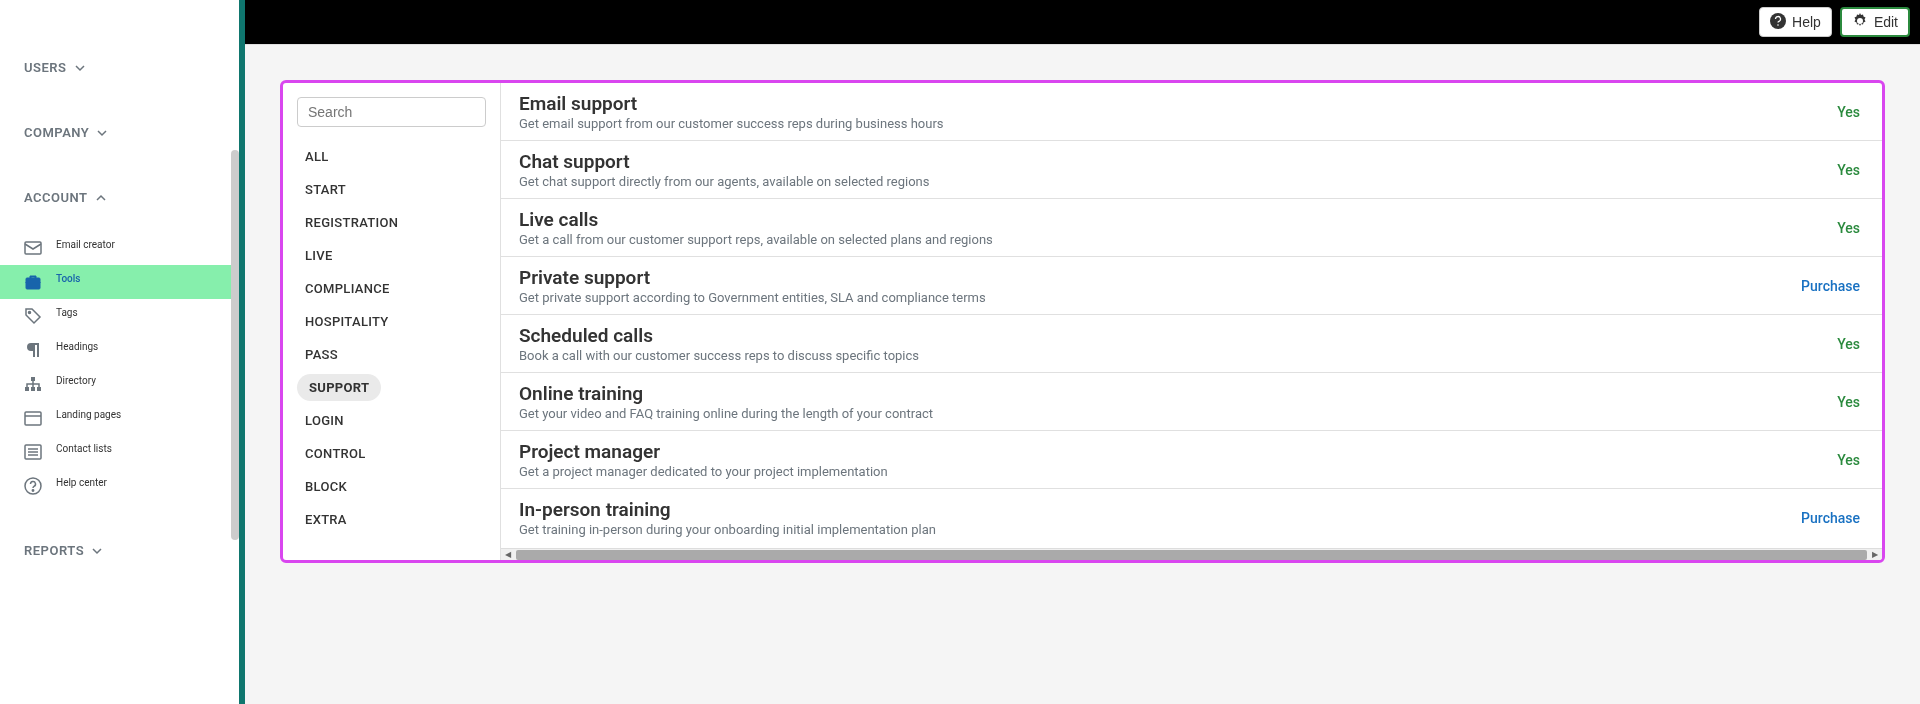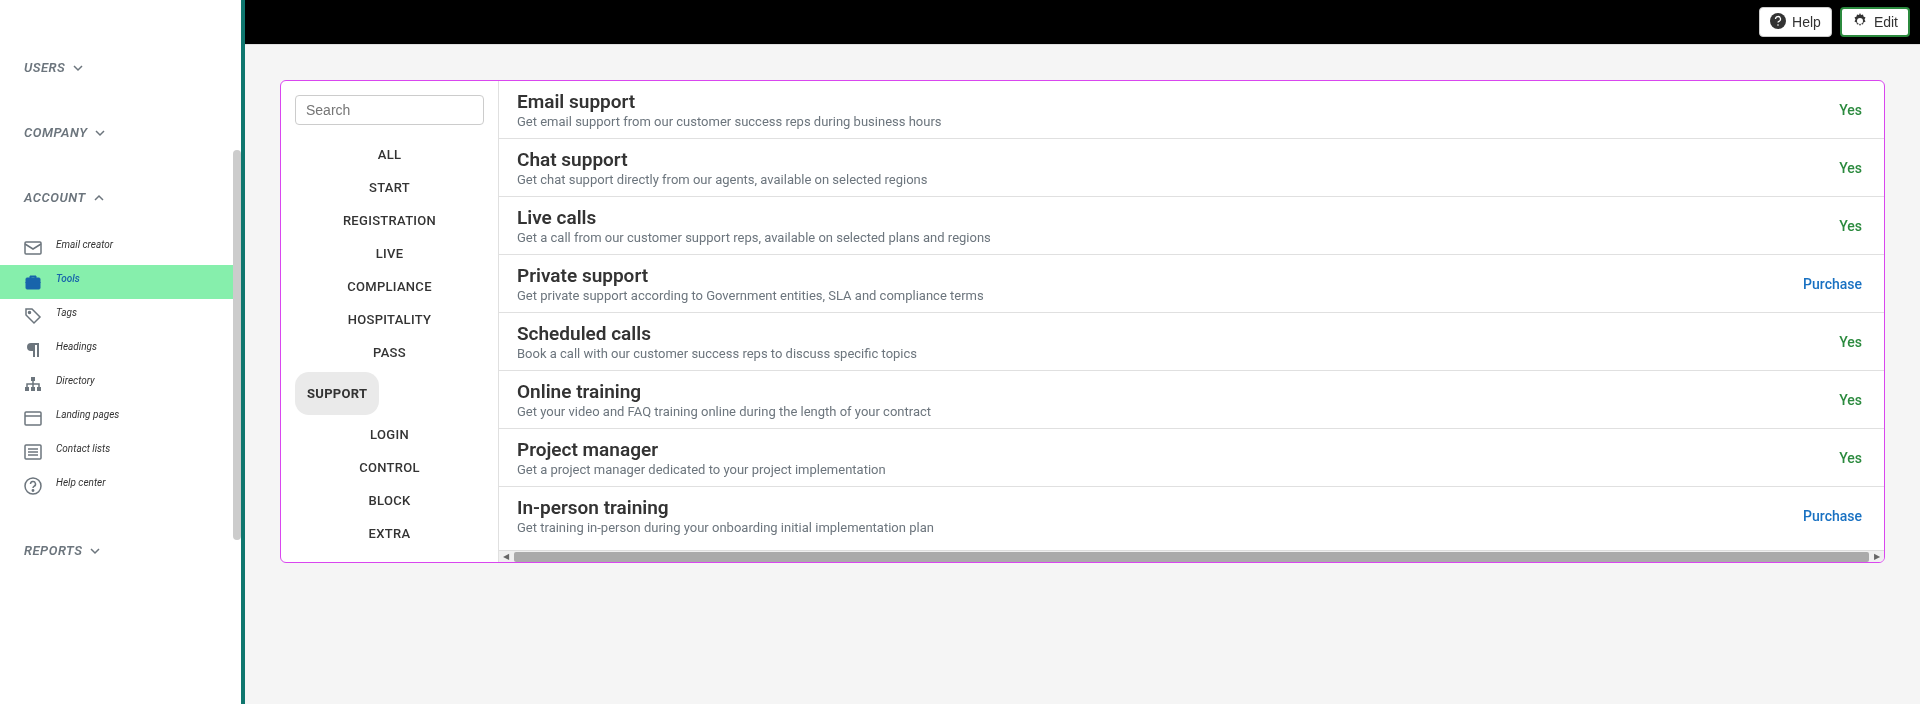--- a/index.html
+++ b/index.html
@@ -11,25 +11,24 @@
       font-family: -apple-system, BlinkMacSystemFont, "Segoe UI", Roboto, "Helvetica Neue", Arial, sans-serif;
       background: #f5f5f5;
       width: 1920px;
       height: 704px;
       overflow: hidden;
       display: flex;
     }
     .sidebar {
       width: 245px;
       background: #fff;
-      border-right: 4px solid #0f766e;
+      border-right: 6px solid #0f766e;
       height: 100%;
       padding-top: 50px;
       position: relative;
-      font-style: italic;
     }
     .sidebar-scroll-indicator {
       position: absolute;
       right: 0;
       top: 150px;
       width: 8px;
       height: 390px;
       background: #ccc;
       border-radius: 4px;
     }
@@ -114,21 +113,21 @@
     }
     .content-wrap {
       flex: 1;
       padding: 35px 35px 0 35px;
       display: flex;
       gap: 0;
     }
     .card {
       background: #fff;
       border-radius: 6px;
-      border: 1px solid #d946ef;
+      border: 3px solid #d946ef;
       display: flex;
       width: 100%;
       height: 483px;
       overflow: hidden;
     }
     .filter-panel {
       width: 218px;
       border-right: 1px solid #e0e0e0;
       padding: 14px;
       display: flex;
@@ -144,27 +143,26 @@
     }
     .filter-item {
       padding: 6px 8px;
       font-size: 13px;
       font-weight: 500;
       color: #333;
       cursor: pointer;
       border-radius: 14px;
       margin-bottom: 6px;
       letter-spacing: 0.3px;
-      text-align: center;
     }
     .filter-item.active {
       background: #eaeaea;
       font-weight: 700;
       display: inline-block;
-      padding: 14px 12px;
+      padding: 6px 12px;
     }
     .feature-panel {
       flex: 1;
       display: flex;
       flex-direction: column;
       position: relative;
     }
     .feature-row {
       display: flex;
       padding: 9px 18px;

